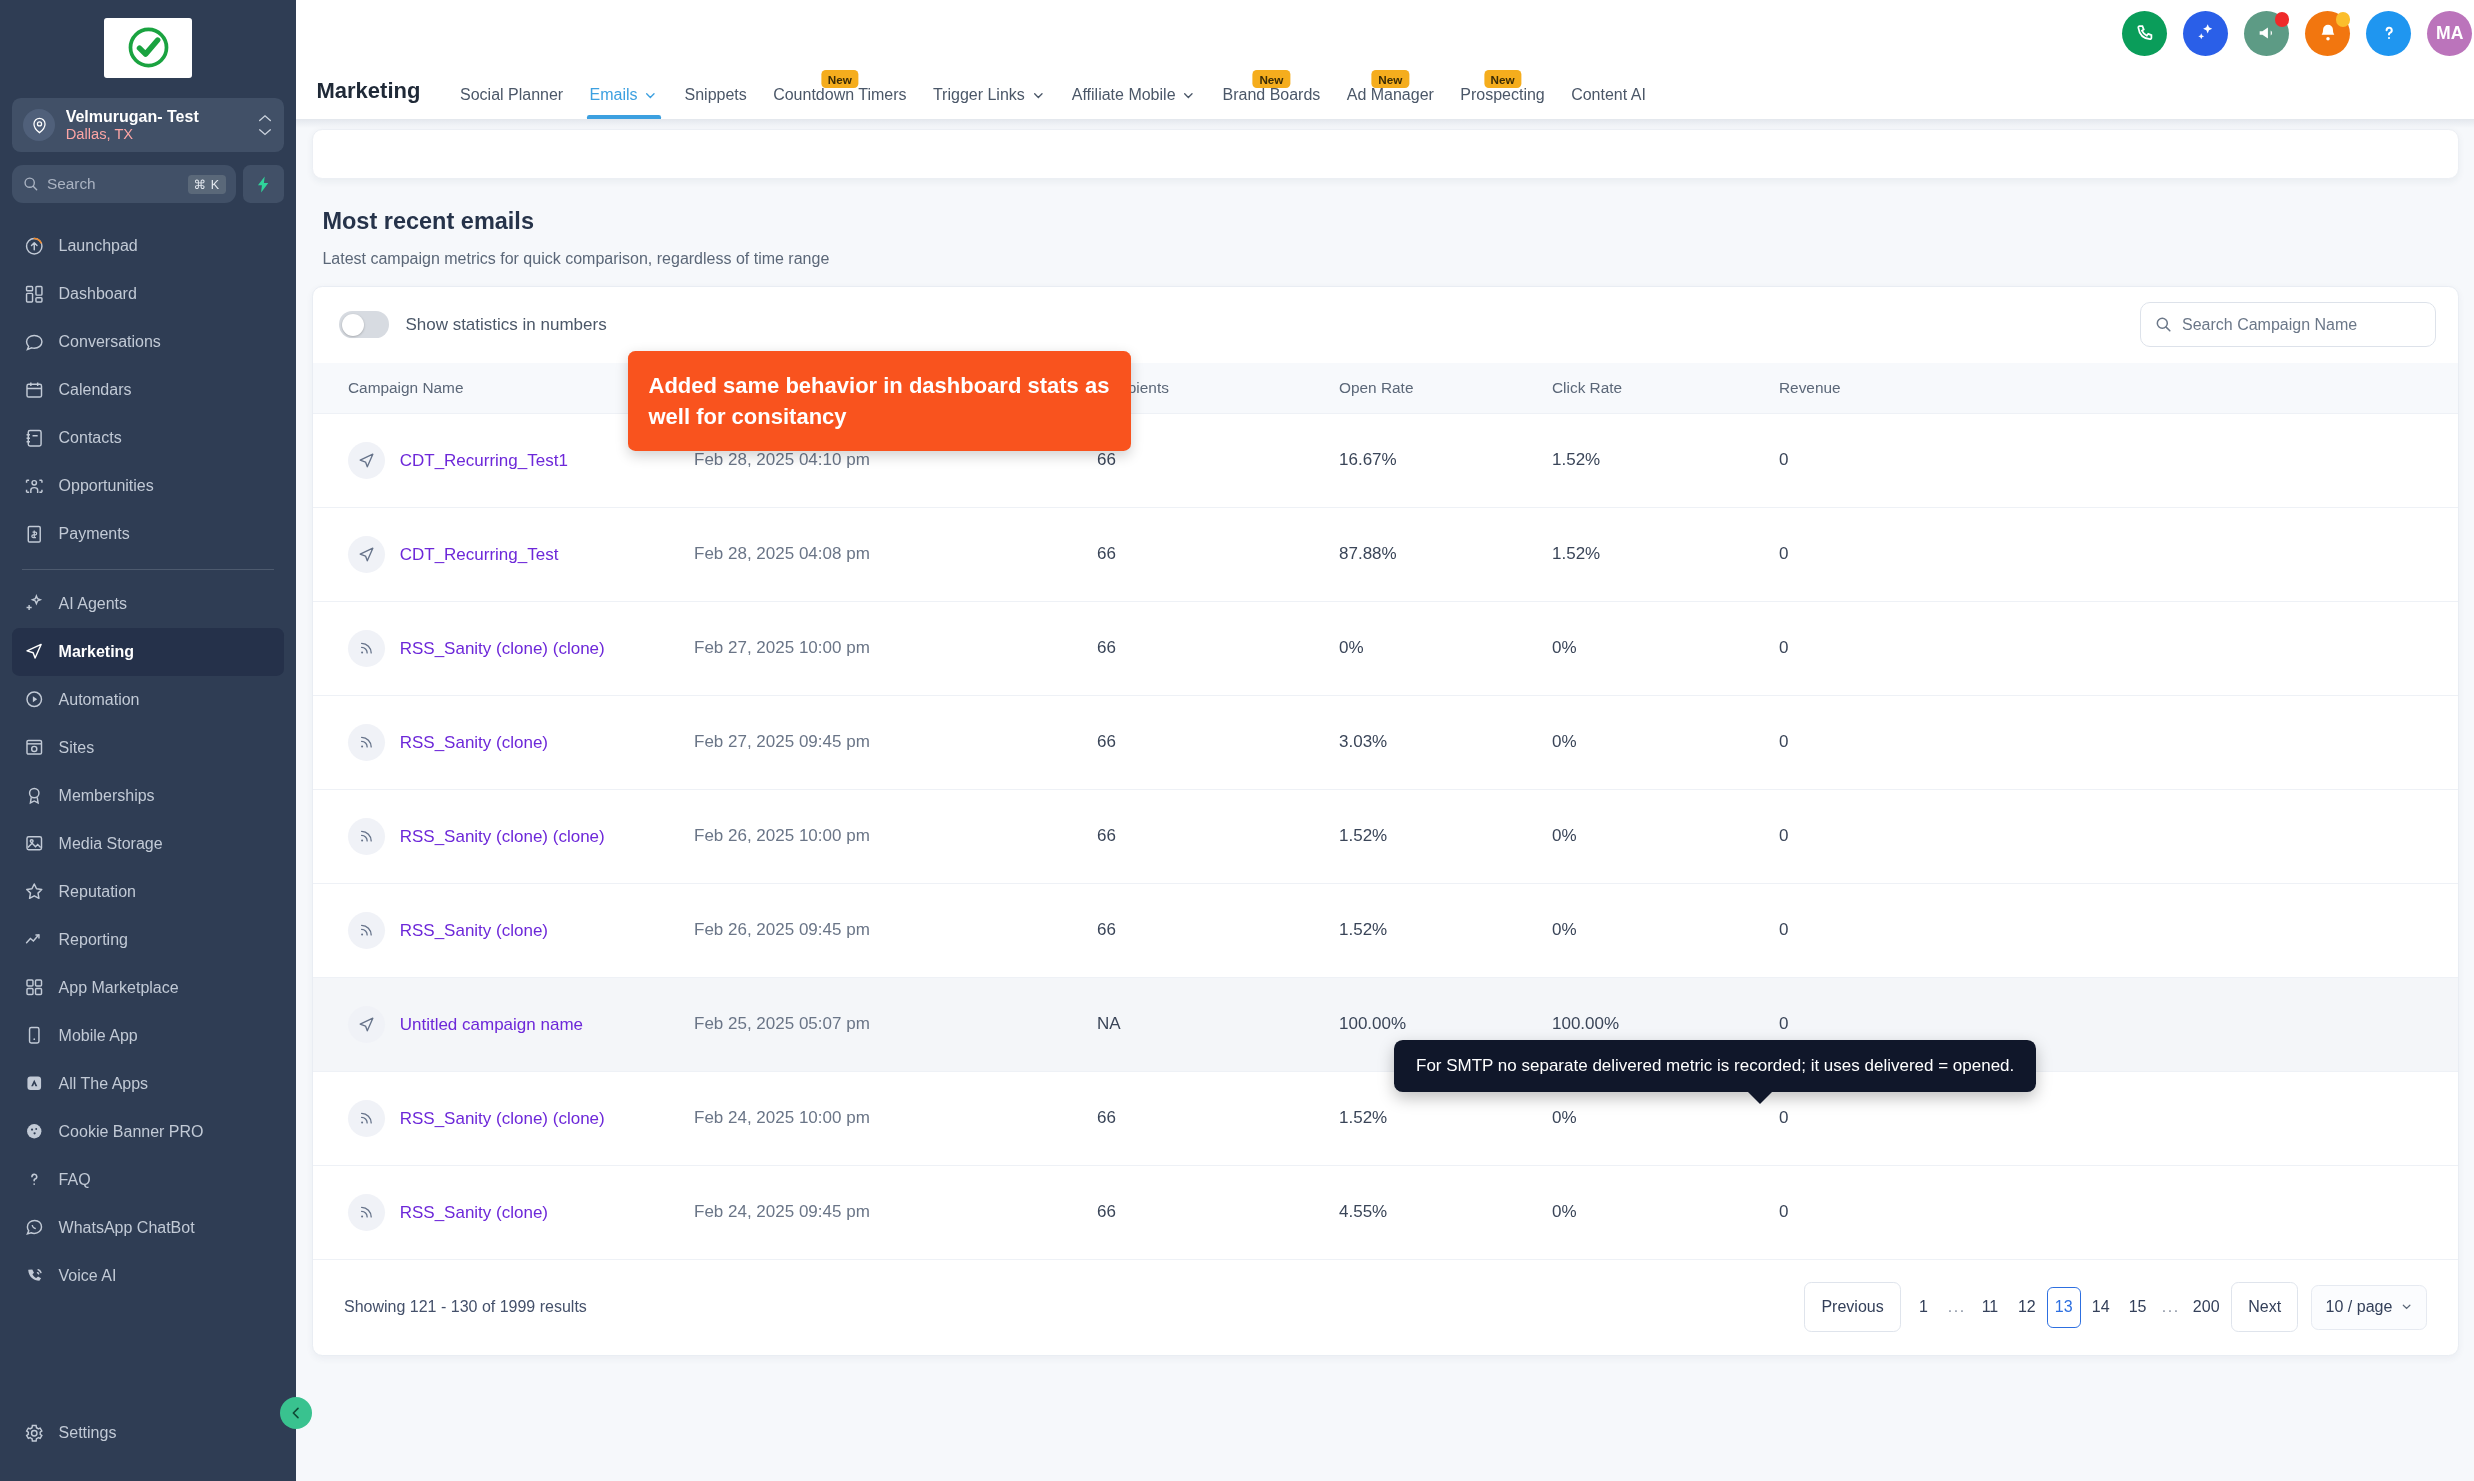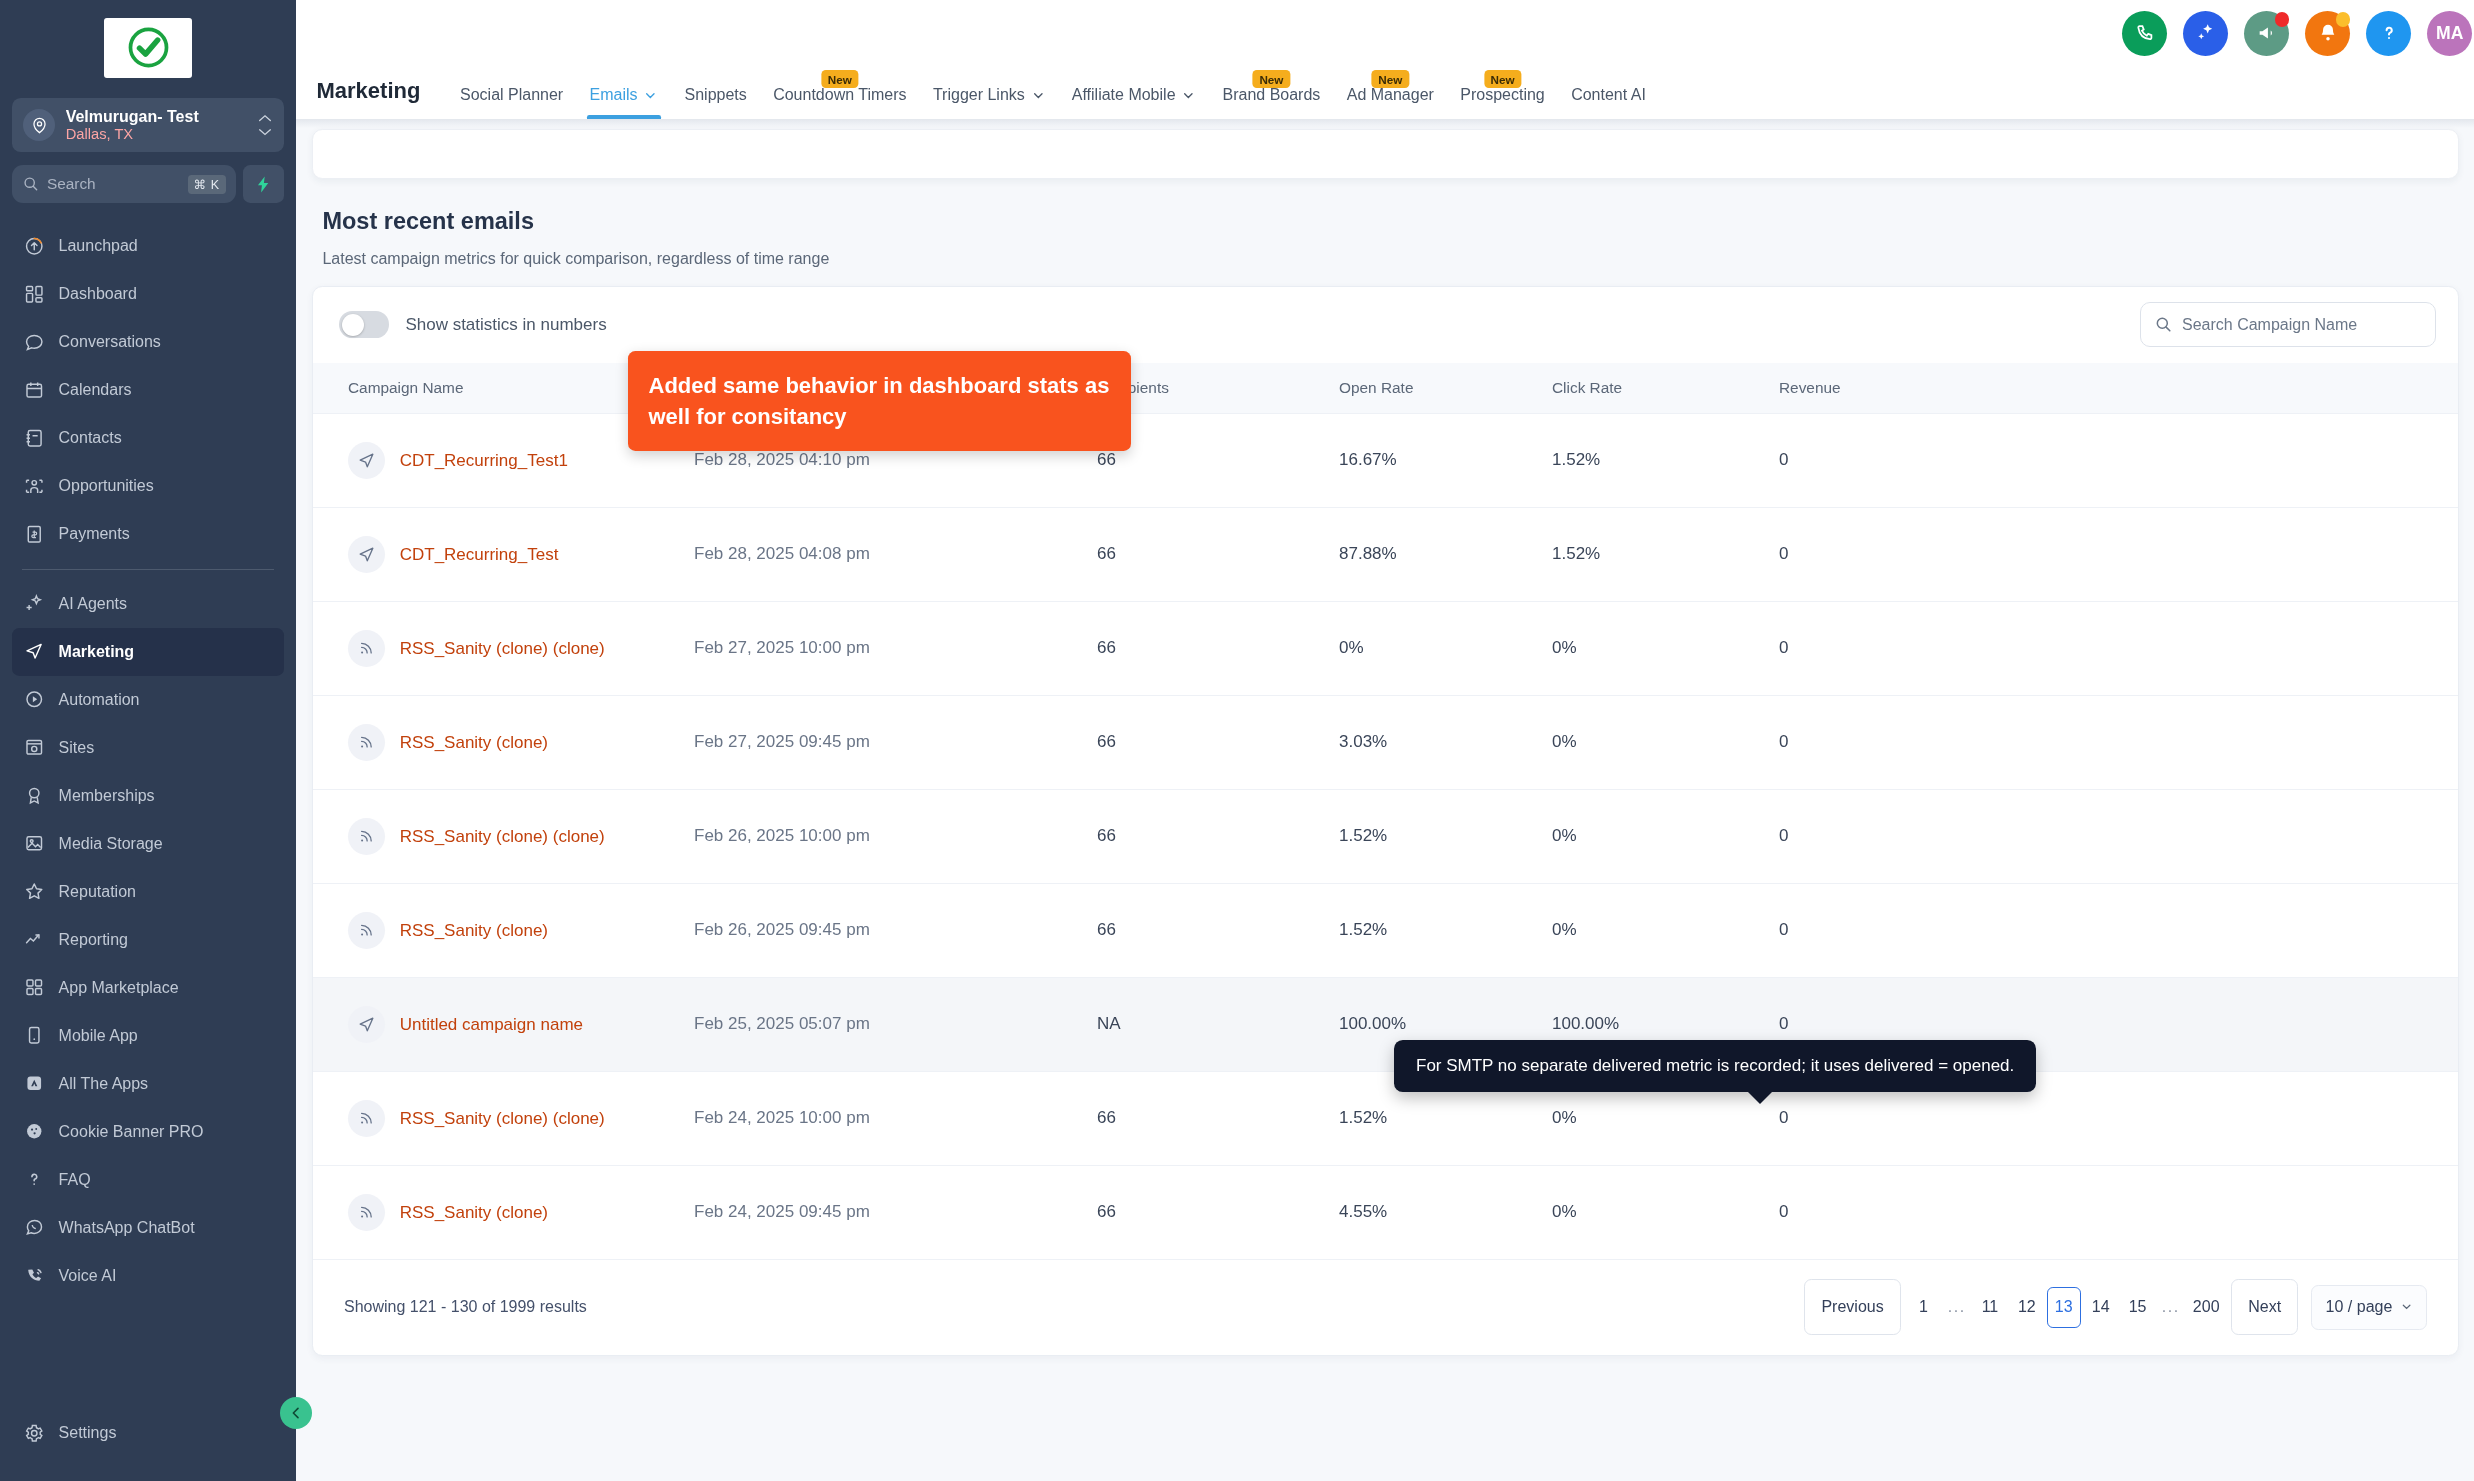--- a/index.html
+++ b/index.html
@@ -166,42 +166,42 @@
     font-weight: 400; padding: 16px 0 16px 0; border-bottom: 0.7px solid #eef1f6;
   }
   thead th.c-name { padding-left: 35px; width: 381px; }
   thead th.c-date { width: 403px; }
   thead th.c-rec  { width: 242px; }
   thead th.c-open { width: 213px; }
   thead th.c-click{ width: 227px; }
   thead th.c-rev  { width: auto; }
 
   tbody td {
-    font-size: 17px; color: #c2410c; border-bottom: 0.7px solid #eef1f6;
+    font-size: 17px; color: #6d28d9; border-bottom: 0.7px solid #eef1f6;
     padding: 20.5px 0; vertical-align: middle; height: 94px;
   }
   tbody td.c-name { padding-left: 35px; }
   tbody td.c-date { color: #6a7587; }
   tbody td.c-rec, tbody td.c-open, tbody td.c-click, tbody td.c-rev { color: #3a4558; }
   tbody tr.highlight td { background: #f4f6f9; }
   .name-cell { display: flex; align-items: center; gap: 14.7px; }
   .name-ic {
     width: 37px; height: 37px; border-radius: 50%; background: #f0f2f7;
     display: flex; align-items: center; justify-content: center; flex: 0 0 37px;
   }
   .name-text { line-height: 25px; max-width: 242px; word-break: break-all; }
 
   .pagination {
     height: 95px; display: flex; align-items: center; justify-content: space-between;
     padding: 0 31px 0 31px;
   }
   .pg-count { font-size: 16px; color: #44506a; }
   .pg-controls { display: flex; align-items: center; gap: 5.9px; }
   .pg-btn {
-    height: 56px; min-width: 45px; padding: 0 16px; border: 0.7px solid #dfe4ec;
+    height: 50px; min-width: 45px; padding: 0 16px; border: 0.7px solid #dfe4ec;
     border-radius: 7.3px; background: #fff; color: #34405a; font-size: 16px;
     display: flex; align-items: center; justify-content: center; cursor: pointer;
   }
   .pg-num {
     min-width: 34px; height: 41px; display: flex; align-items: center; justify-content: center;
     font-size: 16px; color: #34405a; cursor: pointer; padding: 0 5.9px;
   }
   .pg-num.current { border: 0.7px solid #2d6fe0; color: #2d6fe0; border-radius: 5.9px; }
   .pg-ellipsis { color: #8a93a3; font-size: 16px; padding: 0 4.4px; letter-spacing: 1.5px; }
   .pg-size {

